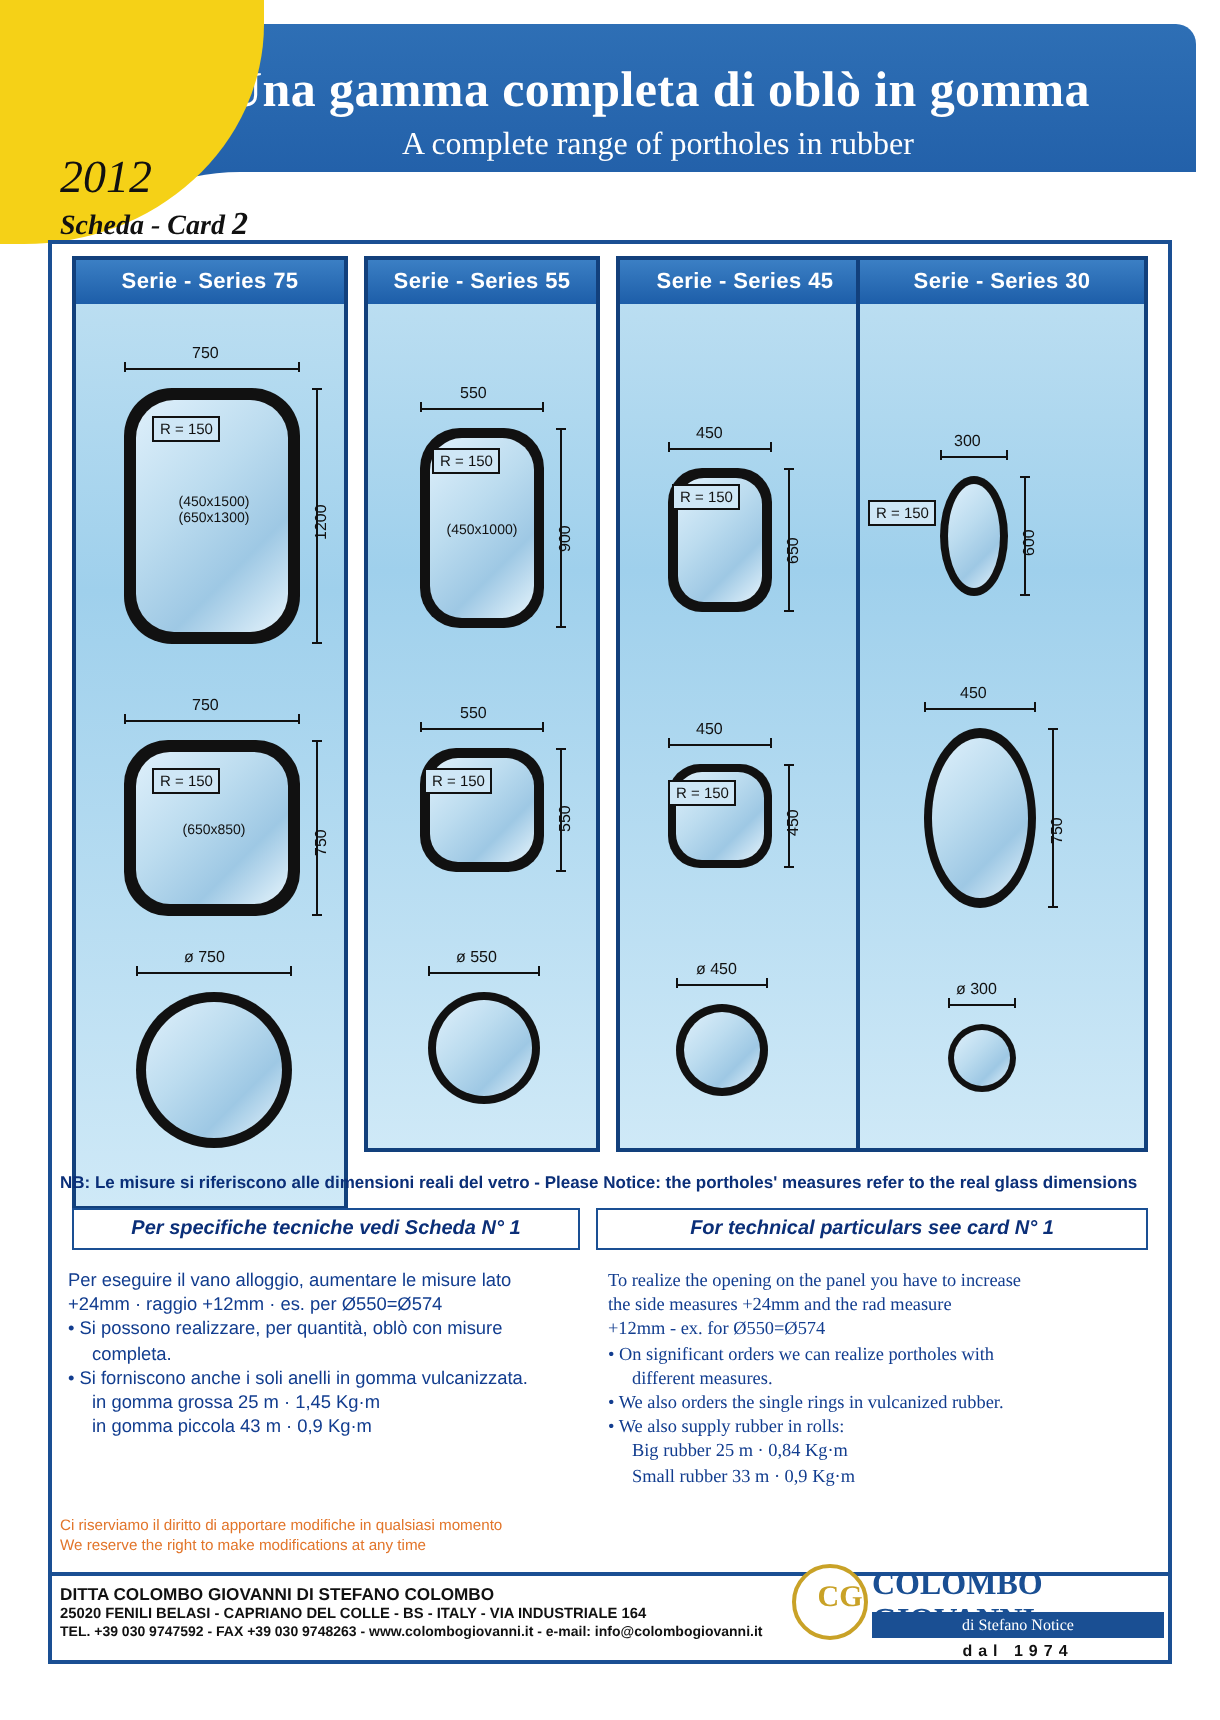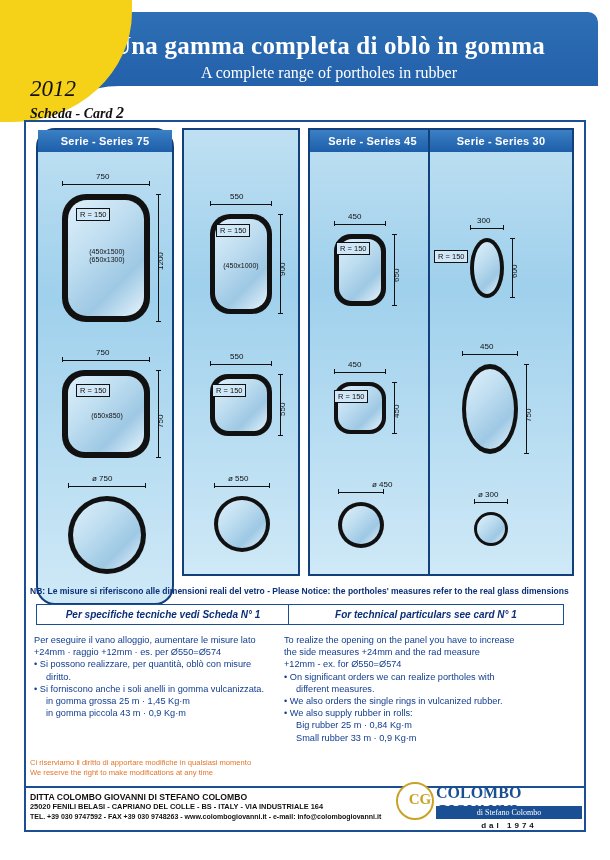--- a/index.html
+++ b/index.html
@@ -179,21 +179,21 @@
     <div class="title1">Una gamma completa di oblò in gomma</div>
     <div class="title2">A complete range of portholes in rubber</div>
   </div>
   <div class="header-white-curve"></div>
   <div class="yellow-corner"></div>
   <div class="year">2012</div>
   <div class="card-label"><span>Scheda - Card </span><b>2</b></div>
 
   <div class="frame"></div>
 
-  <div class="col" style="left:36px;width:138px;height:477px;border-radius:19px;">
+  <div class="col" style="left:36px;width:138px;height:477px;">
     <div class="col-head">Serie - Series 75</div>
     <div class="col-body">
 
       <div class="shape" style="left:24px;top:42px;width:88px;height:128px;">
         <div class="rubber" style="border-radius:24px;"></div>
         <div class="glass" style="left:6px;top:6px;right:6px;bottom:6px;border-radius:19px;"></div>
       </div>
       <div class="rbadge" style="left:38px;top:56px;">R = 150</div>
       <div class="inner-txt" style="left:34px;top:96px;width:70px;">(450x1500)</div>
       <div class="inner-txt" style="left:34px;top:104px;width:70px;">(650x1300)</div>
@@ -226,20 +226,21 @@
         <div class="glass" style="left:5px;top:5px;right:5px;bottom:5px;border-radius:50%;"></div>
       </div>
       <div class="dim-line dim-h" style="left:30px;top:334px;width:78px;"></div>
       <div class="tick" style="left:30px;top:331px;"></div>
       <div class="tick" style="left:107px;top:331px;"></div>
       <div class="dim-txt" style="left:54px;top:322px;">ø 750</div>
     </div>
   </div>
 
   <div class="col" style="left:182px;width:118px;height:448px;">
+    <div class="col-head">Serie - Series 55</div>
     <div class="col-body">
 
       <div class="shape" style="left:26px;top:62px;width:62px;height:100px;">
         <div class="rubber" style="border-radius:20px;"></div>
         <div class="glass" style="left:5px;top:5px;right:5px;bottom:5px;border-radius:16px;"></div>
       </div>
       <div class="rbadge" style="left:32px;top:72px;">R = 150</div>
       <div class="inner-txt" style="left:20px;top:110px;width:74px;">(450x1000)</div>
       <div class="dim-line dim-h" style="left:26px;top:52px;width:62px;"></div>
       <div class="tick" style="left:26px;top:49px;"></div>
@@ -307,21 +308,21 @@
       <div class="tick-h" style="left:82px;top:281px;"></div>
       <div class="dim-txt v" style="left:82px;top:266px;">450</div>
 
       <div class="shape" style="left:28px;top:350px;width:46px;height:46px;">
         <div class="rubber" style="border-radius:50%;"></div>
         <div class="glass" style="left:4px;top:4px;right:4px;bottom:4px;border-radius:50%;"></div>
       </div>
       <div class="dim-line dim-h" style="left:28px;top:340px;width:46px;"></div>
       <div class="tick" style="left:28px;top:337px;"></div>
       <div class="tick" style="left:73px;top:337px;"></div>
-      <div class="dim-txt" style="left:38px;top:328px;margin-left:24px;">ø 450</div>
+      <div class="dim-txt" style="left:38px;top:328px;">ø 450</div>
     </div>
   </div>
 
   <div class="col" style="left:428px;width:146px;height:448px;">
     <div class="col-head">Serie - Series 30</div>
     <div class="col-body">
 
       <div class="shape" style="left:40px;top:86px;width:34px;height:60px;">
         <div class="rubber" style="border-radius:17px/30px;"></div>
         <div class="glass" style="left:4px;top:4px;right:4px;bottom:4px;border-radius:13px/26px;"></div>
@@ -356,33 +357,33 @@
       <div class="dim-line dim-h" style="left:44px;top:350px;width:34px;"></div>
       <div class="tick" style="left:44px;top:347px;"></div>
       <div class="tick" style="left:77px;top:347px;"></div>
       <div class="dim-txt" style="left:48px;top:338px;">ø 300</div>
     </div>
   </div>
 
   <div class="nb">NB: Le misure si riferiscono alle dimensioni reali del vetro - Please Notice: the portholes' measures refer to the real glass dimensions</div>
 
   <div class="specbox" style="left:36px;top:604px;width:252px;">Per specifiche tecniche vedi Scheda N° 1</div>
-  <div class="specbox" style="left:288px;top:604px;width:274px;">For technical particulars see card N° 1</div>
+  <div class="specbox" style="left:298px;top:604px;width:274px;">For technical particulars see card N° 1</div>
 
   <div class="textcol" style="left:34px;top:634px;width:250px;">
     <div class="ln">Per eseguire il vano alloggio, aumentare le misure lato</div>
     <div class="ln">+24mm · raggio +12mm · es. per Ø550=Ø574</div>
     <div class="ln">• Si possono realizzare, per quantità, oblò con misure</div>
-    <div class="ln indent">diritto.</div>
+    <div class="ln indent">completa.</div>
     <div class="ln">• Si forniscono anche i soli anelli in gomma vulcanizzata.</div>
     <div class="ln indent">in gomma grossa 25 m · 1,45 Kg·m</div>
     <div class="ln indent">in gomma piccola 43 m · 0,9 Kg·m</div>
   </div>
 
-  <div class="textcol" style="left:284px;top:634px;width:284px;">
+  <div class="textcol" style="left:304px;top:634px;width:284px;font-family:Liberation Serif, serif;">
     <div class="ln">To realize the opening on the panel you have to increase</div>
     <div class="ln">the side measures +24mm and the rad measure</div>
     <div class="ln">+12mm - ex. for Ø550=Ø574</div>
     <div class="ln">• On significant orders we can realize portholes with</div>
     <div class="ln indent">different measures.</div>
     <div class="ln">• We also orders the single rings in vulcanized rubber.</div>
     <div class="ln">• We also supply rubber in rolls:</div>
     <div class="ln indent">Big rubber 25 m · 0,84 Kg·m</div>
     <div class="ln indent">Small rubber 33 m · 0,9 Kg·m</div>
   </div>
@@ -398,17 +399,17 @@
     <div class="f1">DITTA COLOMBO GIOVANNI DI STEFANO COLOMBO</div>
     <div class="f2">25020 FENILI BELASI - CAPRIANO DEL COLLE - BS - ITALY - VIA INDUSTRIALE 164</div>
     <div class="f3">TEL. +39 030 9747592 - FAX +39 030 9748263 - www.colombogiovanni.it - e-mail: info@colombogiovanni.it</div>
   </div>
 
   <div class="logo">
     <div class="logo-ring">
         <span>CG</span>
       </div>
     <div class="logo-name">COLOMBO GIOVANNI</div>
-    <div class="logo-sub">di Stefano Colombo</div>
+    <div class="logo-sub">di Stefano Notice</div>
     <div class="logo-year">dal 1974</div>
   </div>
 
 </div>
 
 </body></html>

